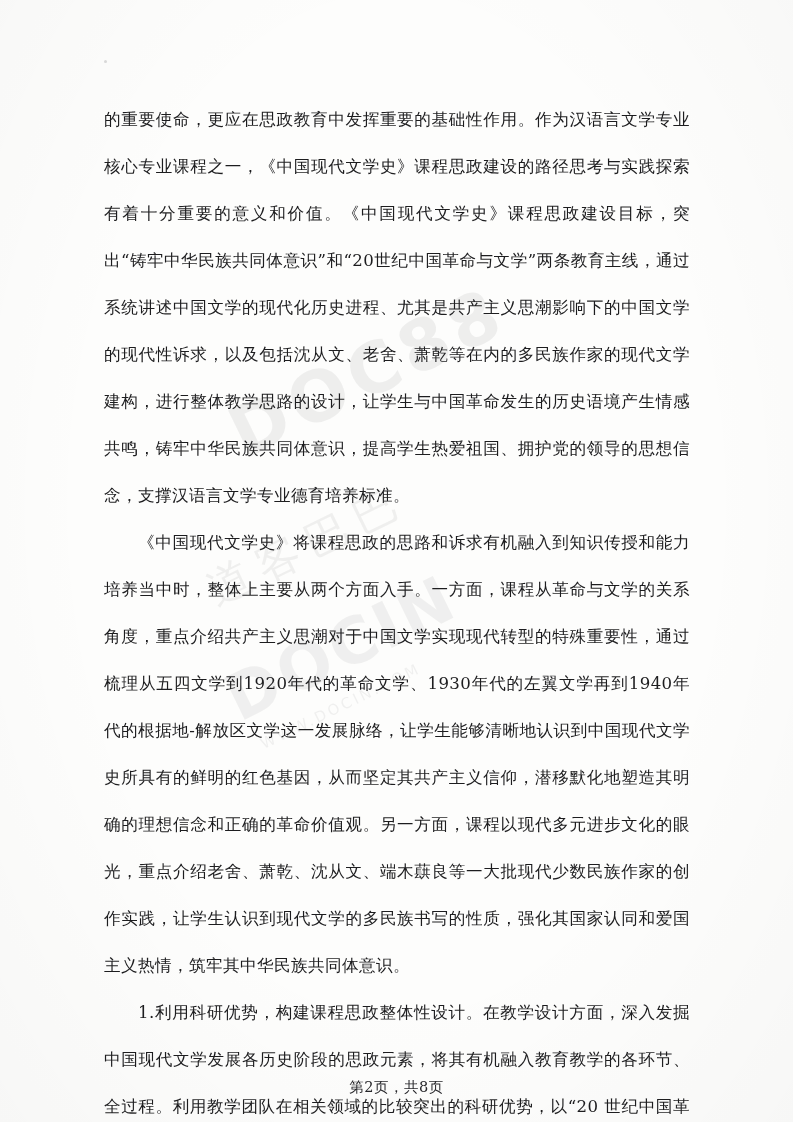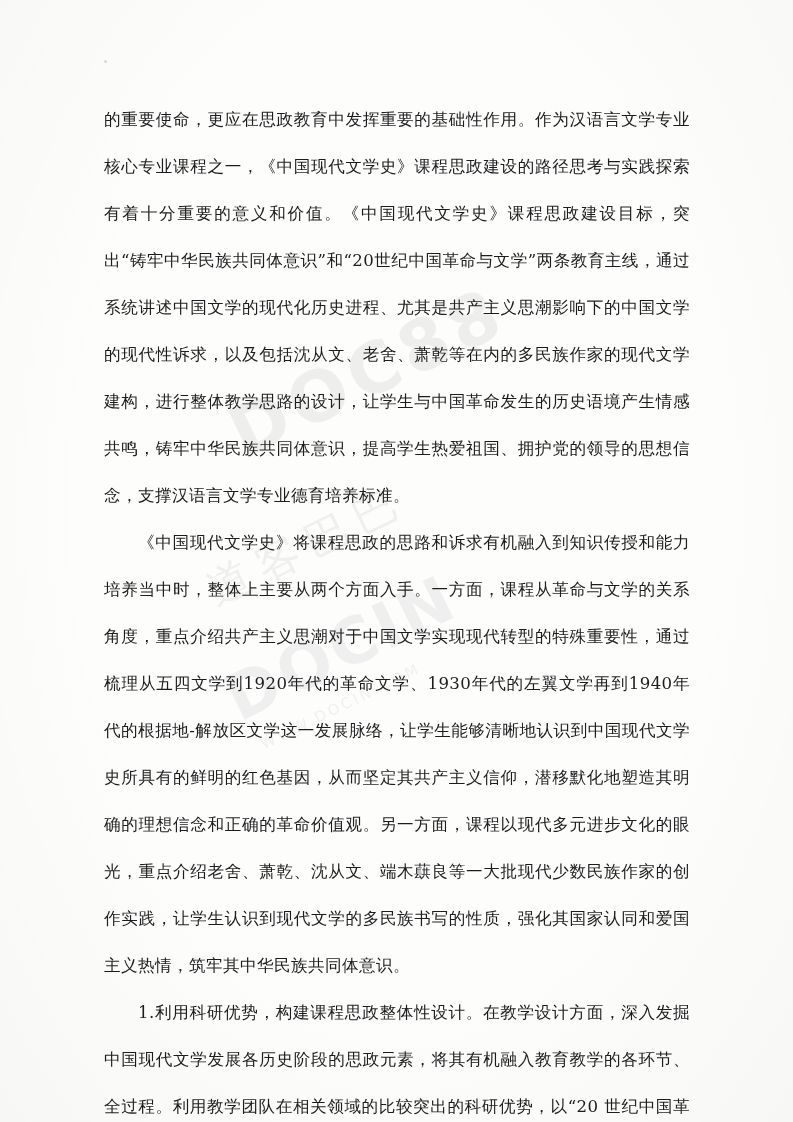--- a/index.html
+++ b/index.html
@@ -138,14 +138,17 @@
     <div class="wm-line4">WWW.DOCIN.COM</div>
   </div>
 
   <div class="doc-body">
     <p class="para">的重要使命，更应在思政教育中发挥重要的基础性作用。作为汉语言文学专业核心专业课程之一，《中国现代文学史》课程思政建设的路径思考与实践探索有着十分重要的意义和价值。《中国现代文学史》课程思政建设目标，突出“铸牢中华民族共同体意识”和“20世纪中国革命与文学”两条教育主线，通过系统讲述中国文学的现代化历史进程、尤其是共产主义思潮影响下的中国文学的现代性诉求，以及包括沈从文、老舍、萧乾等在内的多民族作家的现代文学建构，进行整体教学思路的设计，让学生与中国革命发生的历史语境产生情感共鸣，铸牢中华民族共同体意识，提高学生热爱祖国、拥护党的领导的思想信念，支撑汉语言文学专业德育培养标准。</p>
     <p class="para indent">《中国现代文学史》将课程思政的思路和诉求有机融入到知识传授和能力培养当中时，整体上主要从两个方面入手。一方面，课程从革命与文学的关系角度，重点介绍共产主义思潮对于中国文学实现现代转型的特殊重要性，通过梳理从五四文学到1920年代的革命文学、1930年代的左翼文学再到1940年代的根据地-解放区文学这一发展脉络，让学生能够清晰地认识到中国现代文学史所具有的鲜明的红色基因，从而坚定其共产主义信仰，潜移默化地塑造其明确的理想信念和正确的革命价值观。另一方面，课程以现代多元进步文化的眼光，重点介绍老舍、萧乾、沈从文、端木蕻良等一大批现代少数民族作家的创作实践，让学生认识到现代文学的多民族书写的性质，强化其国家认同和爱国主义热情，筑牢其中华民族共同体意识。</p>
     <p class="para indent">1.利用科研优势，构建课程思政整体性设计。在教学设计方面，深入发掘中国现代文学发展各历史阶段的思政元素，将其有机融入教育教学的各环节、全过程。利用教学团队在相关领域的比较突出的科研优势，以“20 世纪中国革命与文学”为主线，重点讲授“五四”新文学、左翼文学、延安文艺、解放区文学等教学环节；以“现代多元进步文化”为内容，包含经典少数民族作家文学创作、现代文学的多民族书写、现代性与美育等思政元素，构建内涵丰富，层次多样，特色鲜明的教学内容，实现价值塑造与知识传授、能力培养一体化推进。</p>
 
   </div>
 
+  <div class="footer">
+    <span>第2页，共8页</span>
+  </div>
 
 </div>
 
 </body></html>

